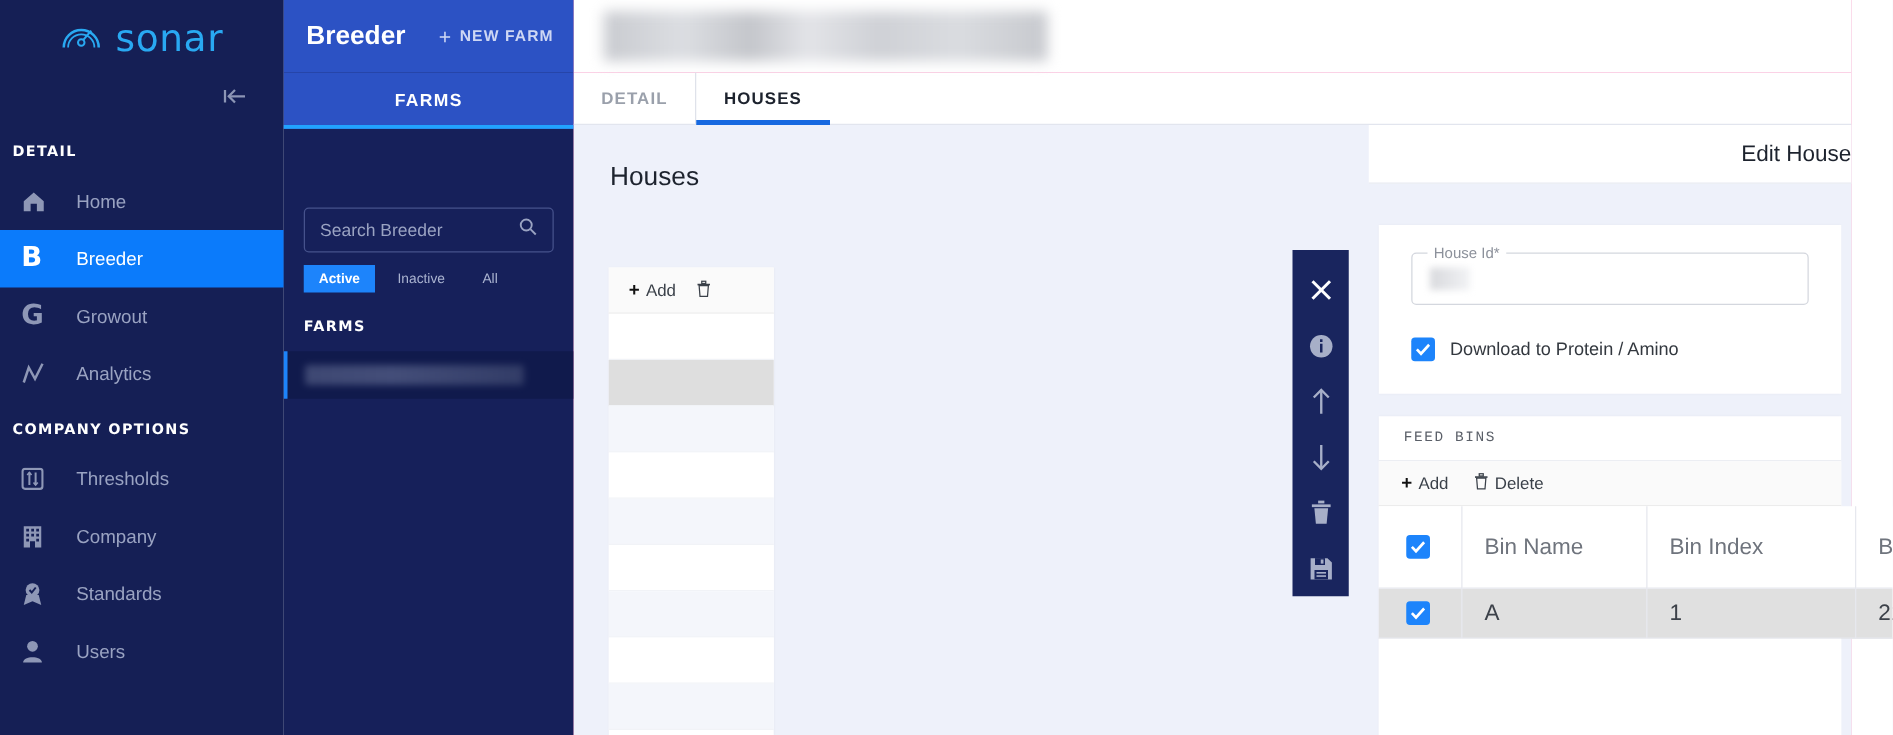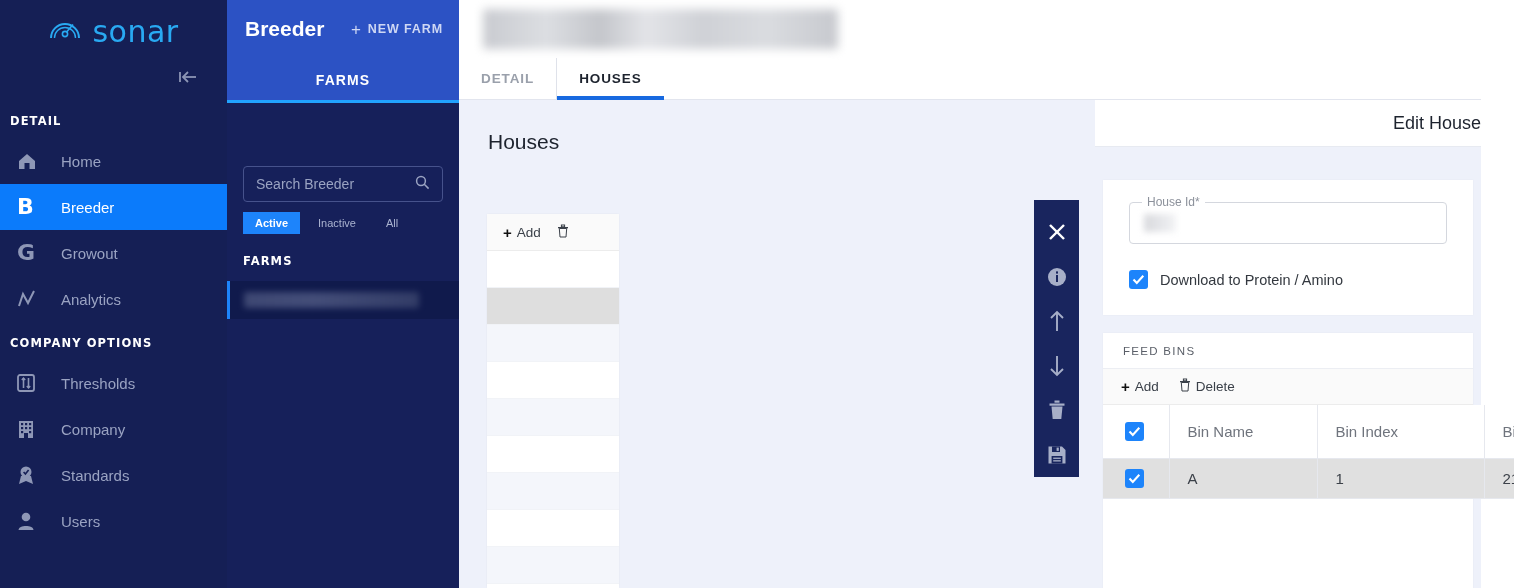--- a/index.html
+++ b/index.html
@@ -281,40 +281,40 @@
   .feedbins-card {
     background: #ffffff;
     margin: 18px 8px 0 8px;
     box-shadow: 0 0 2px rgba(0,0,0,.04);
   }
   .fb-head {
     height: 36px; display: flex; align-items: center;
     padding-left: 20px;
     font-size: 11.5px; letter-spacing: 1.3px; color: #5a5f68;
     border-bottom: 1px solid #eceef3;
-    font-family: Liberation Sans, sans-serif;
+    font-family: Liberation Mono, monospace;
   }
   .fb-toolbar {
     height: 36px; background: #fafafa;
     display: flex; align-items: center; gap: 20px;
     padding-left: 18px;
     font-size: 13.5px; color: #3a4049;
     border-bottom: 1px solid #ececec;
   }
   table.fb {
     width: 100%; border-collapse: collapse; table-layout: fixed;
   }
   table.fb th, table.fb td {
     text-align: left;
     font-weight: 400;
     border-right: 1px solid #e6e8ee;
     border-bottom: 1px solid #e6e8ee;
     height: 40px;
     padding-left: 18px;
-    font-size: 15px;
+    font-size: 18px;
   }
   table.fb th { color: #6f747d; background: #ffffff; }
   table.fb td { color: #3c4149; background: #e0e0e0; }
   table.fb th.c-check, table.fb td.c-check { width: 66px; padding-left: 22px; }
   table.fb th.c-name, table.fb td.c-name { width: 148px; }
   table.fb th.c-index, table.fb td.c-index { width: 167px; }
   table.fb th.c-cap, table.fb td.c-cap { width: 218px; }
   table.fb th.c-sex, table.fb td.c-sex {
     background: #fbff00; border-right: none; padding-left: 24px;
   }

